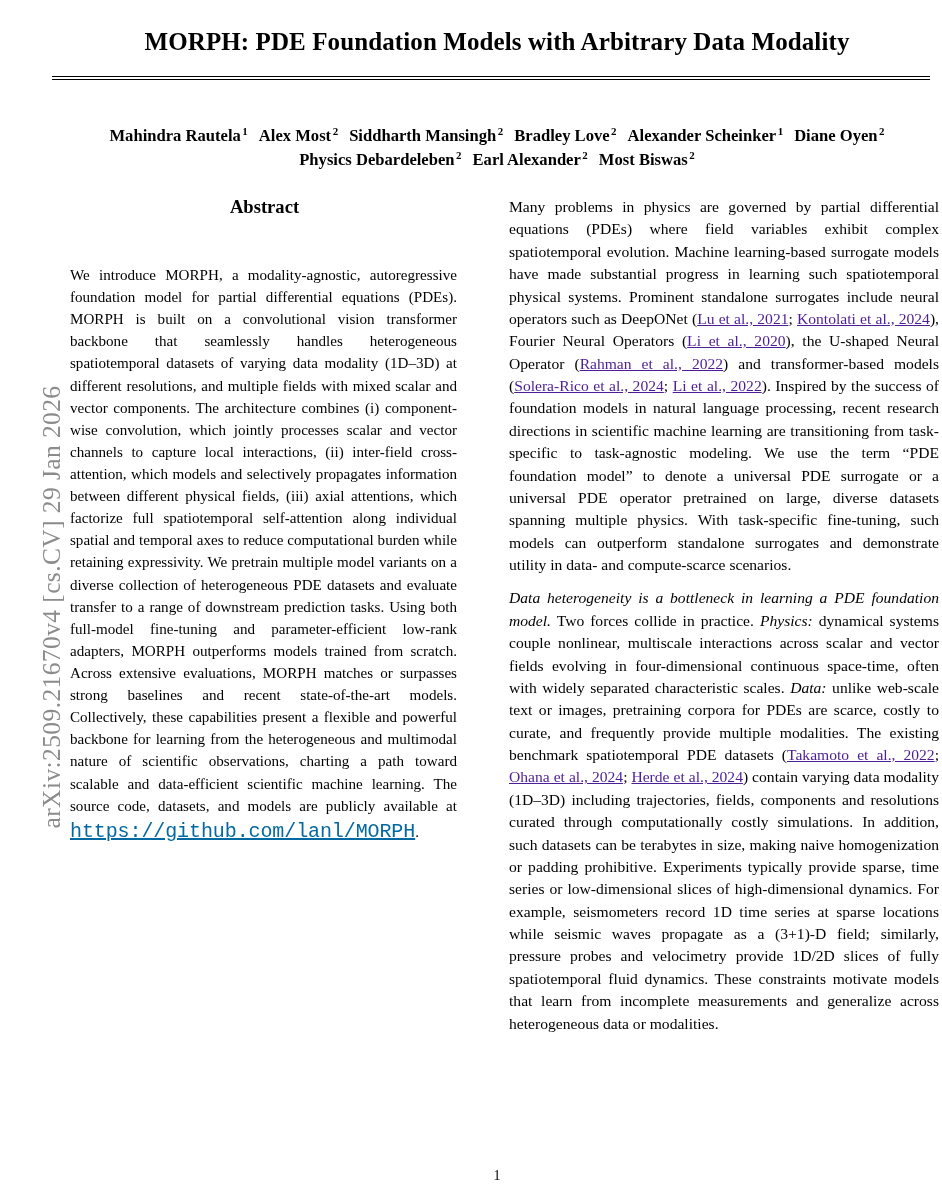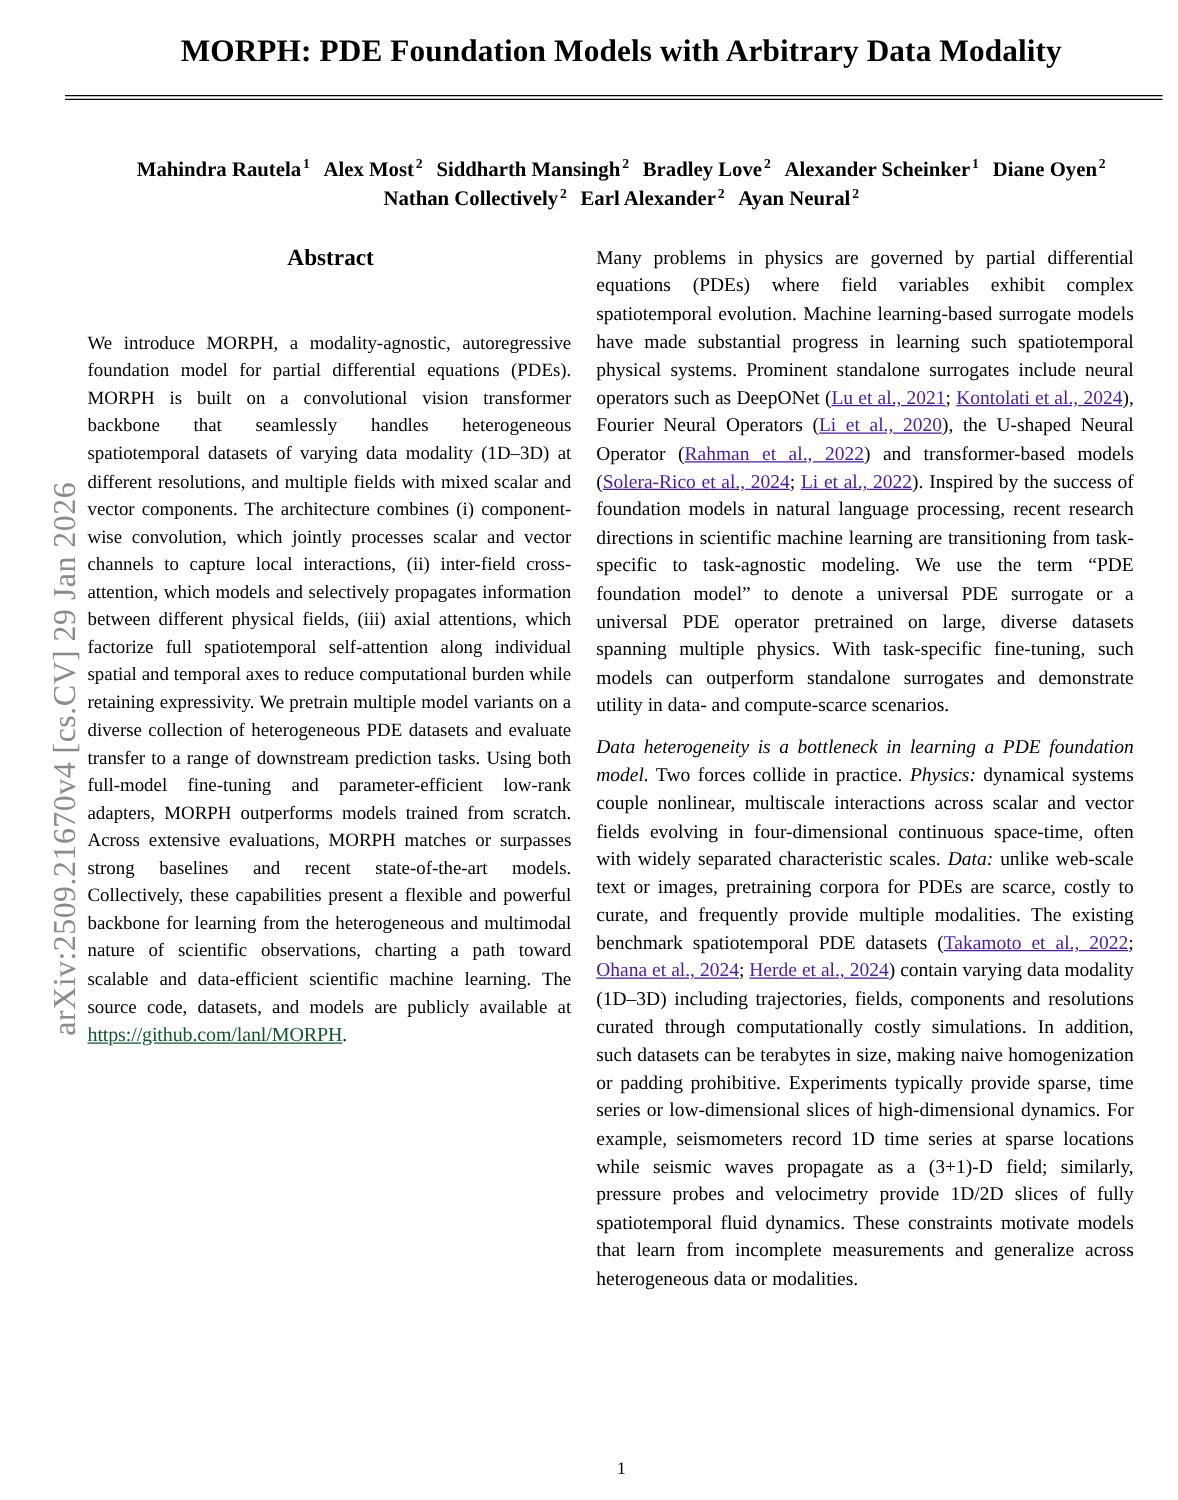--- a/index.html
+++ b/index.html
@@ -78,42 +78,43 @@
   }
   .gap { display: inline-block; width: 11px; }
 
   
   .columns {
     position: absolute;
     top: 196px;
     left: 0;
     width: 890px;
     display: flex;
+    gap: 32px;
   }
   .col-left  { width: 425px; position: relative; }
   .col-right { width: 430px; position: relative; }
 
   .abstract-head {
     text-align: center;
     font-weight: bold;
     font-size: 18.6px;
     margin: 0 0 0 0;
   }
   .abstract-body {
     margin: 46px 20px 0 18px;
     font-size: 15.1px;
     line-height: 1.465;
     text-align: justify;
     text-justify: inter-word;
     hyphens: manual;
   }
   .mono-link {
-    font-family: Liberation Serif, serif;
-    color: #14532d;
-    font-size: 16px;
+    font-family: Liberation Mono, monospace;
+    color: #0369a1;
+    font-size: 20px;
     letter-spacing: -0.1px;
   }
 
   .section-head {
     font-weight: bold;
     font-size: 19px;
     margin: 0 0 12px 0;
     letter-spacing: 0.1px;
   }
   .para {
@@ -142,21 +143,21 @@
 
 <div class="arxiv-stamp">arXiv:2509.21670v4  [cs.CV]  29 Jan 2026</div>
 
 <div class="page">
 
   <div class="title">MORPH: PDE Foundation Models with Arbitrary Data Modality</div>
   <div class="rule-thick"></div>
 
   <div class="authors">
     <span class="aline" id="author-line-1"><span class="nm"><span>Mahindra Rautela</span><sup>1</sup></span><span class="gap"></span><span class="nm"><span>Alex Most</span><sup>2</sup></span><span class="gap"></span><span class="nm"><span>Siddharth Mansingh</span><sup>2</sup></span><span class="gap"></span><span class="nm"><span>Bradley Love</span><sup>2</sup></span><span class="gap"></span><span class="nm"><span>Alexander Scheinker</span><sup>1</sup></span><span class="gap"></span><span class="nm"><span>Diane Oyen</span><sup>2</sup></span></span>
-    <span class="aline" id="author-line-2"><span class="nm"><span>Nathan Collectively</span><sup>2</sup></span><span class="gap"></span><span class="nm"><span>Earl Alexander</span><sup>2</sup></span><span class="gap"></span><span class="nm"><span>Ayan Neural</span><sup>2</sup></span></span>
+    <span class="aline" id="author-line-2"><span class="nm"><span>Physics Debardeleben</span><sup>2</sup></span><span class="gap"></span><span class="nm"><span>Earl Alexander</span><sup>2</sup></span><span class="gap"></span><span class="nm"><span>Most Biswas</span><sup>2</sup></span></span>
   </div>
 
   <div class="columns">
 
     <div class="col-left">
       <div class="abstract-head">Abstract</div>
       <div class="abstract-body">
         <span>We introduce MORPH, a modality-agnostic, autoregressive foundation model for partial differential equations (PDEs). MORPH is built on a convolutional vision transformer backbone that seamlessly handles heterogeneous spatiotemporal datasets of varying data modality (1D–3D) at different resolutions, and multiple fields with mixed scalar and vector components. The architecture combines (i) component-wise convolution, which jointly processes scalar and vector channels to capture local interactions, (ii) inter-field cross-attention, which models and selectively propagates information between different physical fields, (iii) axial attentions, which factorize full spatiotemporal self-attention along individual spatial and temporal axes to reduce computational burden while retaining expressivity. We pretrain multiple model variants on a diverse collection of heterogeneous PDE datasets and evaluate transfer to a range of downstream prediction tasks. Using both full-model fine-tuning and parameter-efficient low-rank adapters, MORPH outperforms models trained from scratch. Across extensive evaluations, MORPH matches or surpasses strong baselines and recent state-of-the-art models. Collectively, these capabilities present a flexible and powerful backbone for learning from the heterogeneous and multimodal nature of scientific observations, charting a path toward scalable and data-efficient scientific machine learning. The source code, datasets, and models are publicly available at </span><a class="mono-link" href="#">https://github.com/lanl/MORPH</a><span>.</span>
       </div>
 

